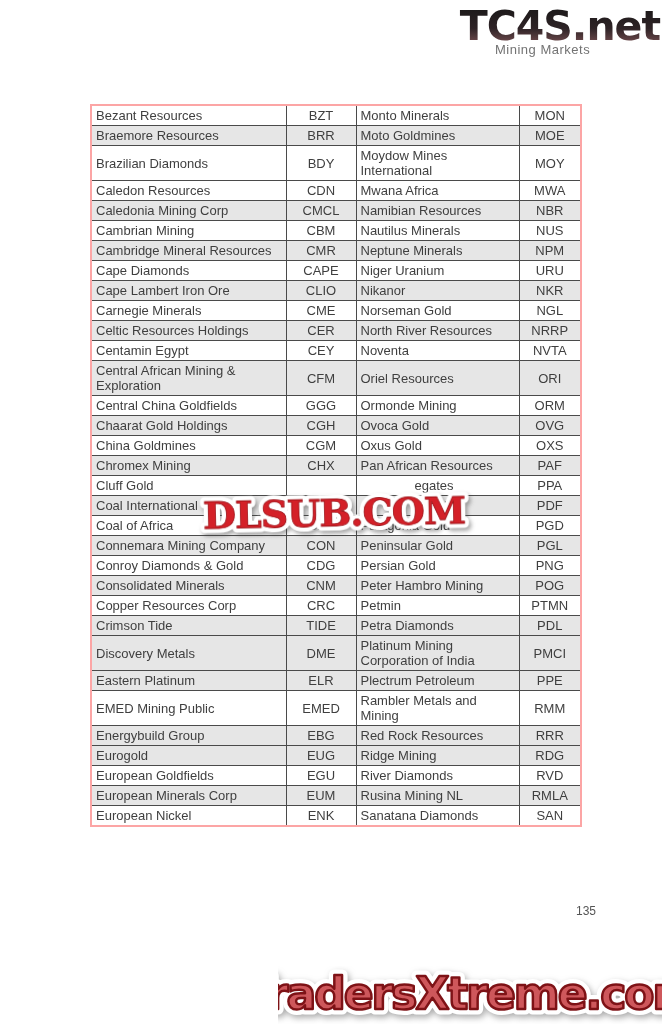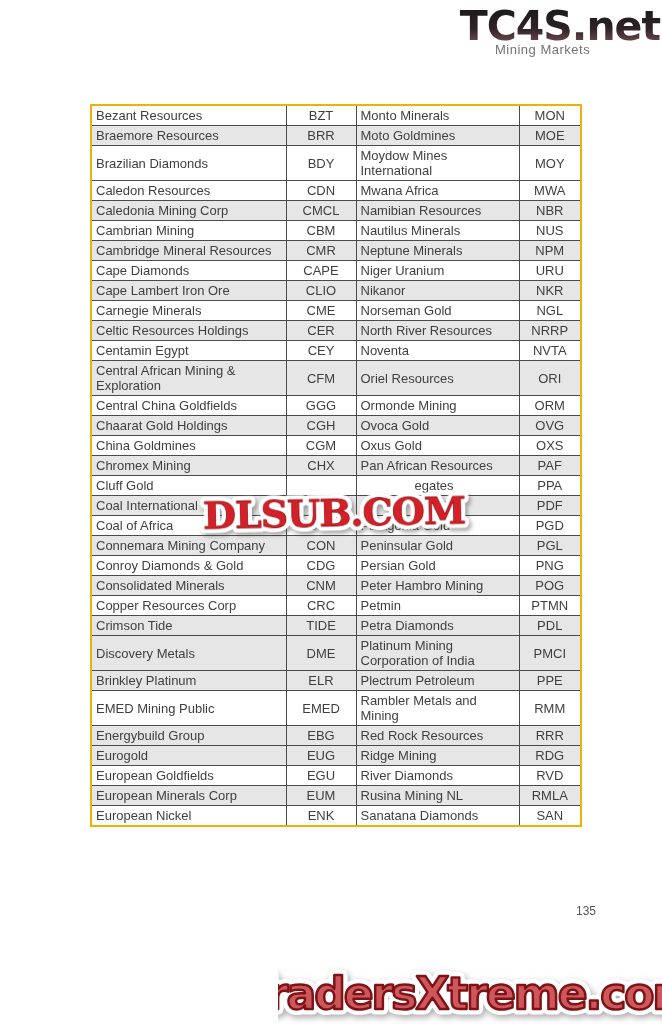--- a/index.html
+++ b/index.html
@@ -19,21 +19,21 @@
   table.tickers{
     position:absolute;left:90px;top:104px;width:490px;
     border-collapse:collapse;table-layout:fixed;
     font-size:13px;color:#3f3f3f;
   }
   table.tickers td{
     border:1px solid #4a4a4a;
     line-height:15px;padding:2px 4px;
     overflow:hidden;
   }
-  table.tickers{border:2px solid #eab308;}
+  table.tickers{border:2px solid #fca5a5;}
   td.company{padding-left:8px;text-align:left;}
   td.ticker{text-align:center;}
   col.c-comp1{width:195px;}
   col.c-tick1{width:70px;}
   col.c-comp2{width:163px;}
   col.c-tick2{width:62px;}
   tr.alt td{background:#e6e6e6;}
   
   .watermark{position:absolute;left:183px;top:484px;width:302px;height:58px;pointer-events:none;}
   
@@ -217,21 +217,21 @@
           <td class="company">Petra Diamonds</td>
           <td class="ticker">PDL</td>
         </tr>
         <tr class="alt">
           <td class="company">Discovery Metals</td>
           <td class="ticker">DME</td>
           <td class="company">Platinum Mining Corporation of India</td>
           <td class="ticker">PMCI</td>
         </tr>
         <tr class="alt">
-          <td class="company">Brinkley Platinum</td>
+          <td class="company">Eastern Platinum</td>
           <td class="ticker">ELR</td>
           <td class="company">Plectrum Petroleum</td>
           <td class="ticker">PPE</td>
         </tr>
         <tr>
           <td class="company">EMED Mining Public</td>
           <td class="ticker">EMED</td>
           <td class="company">Rambler Metals and Mining</td>
           <td class="ticker">RMM</td>
         </tr>

